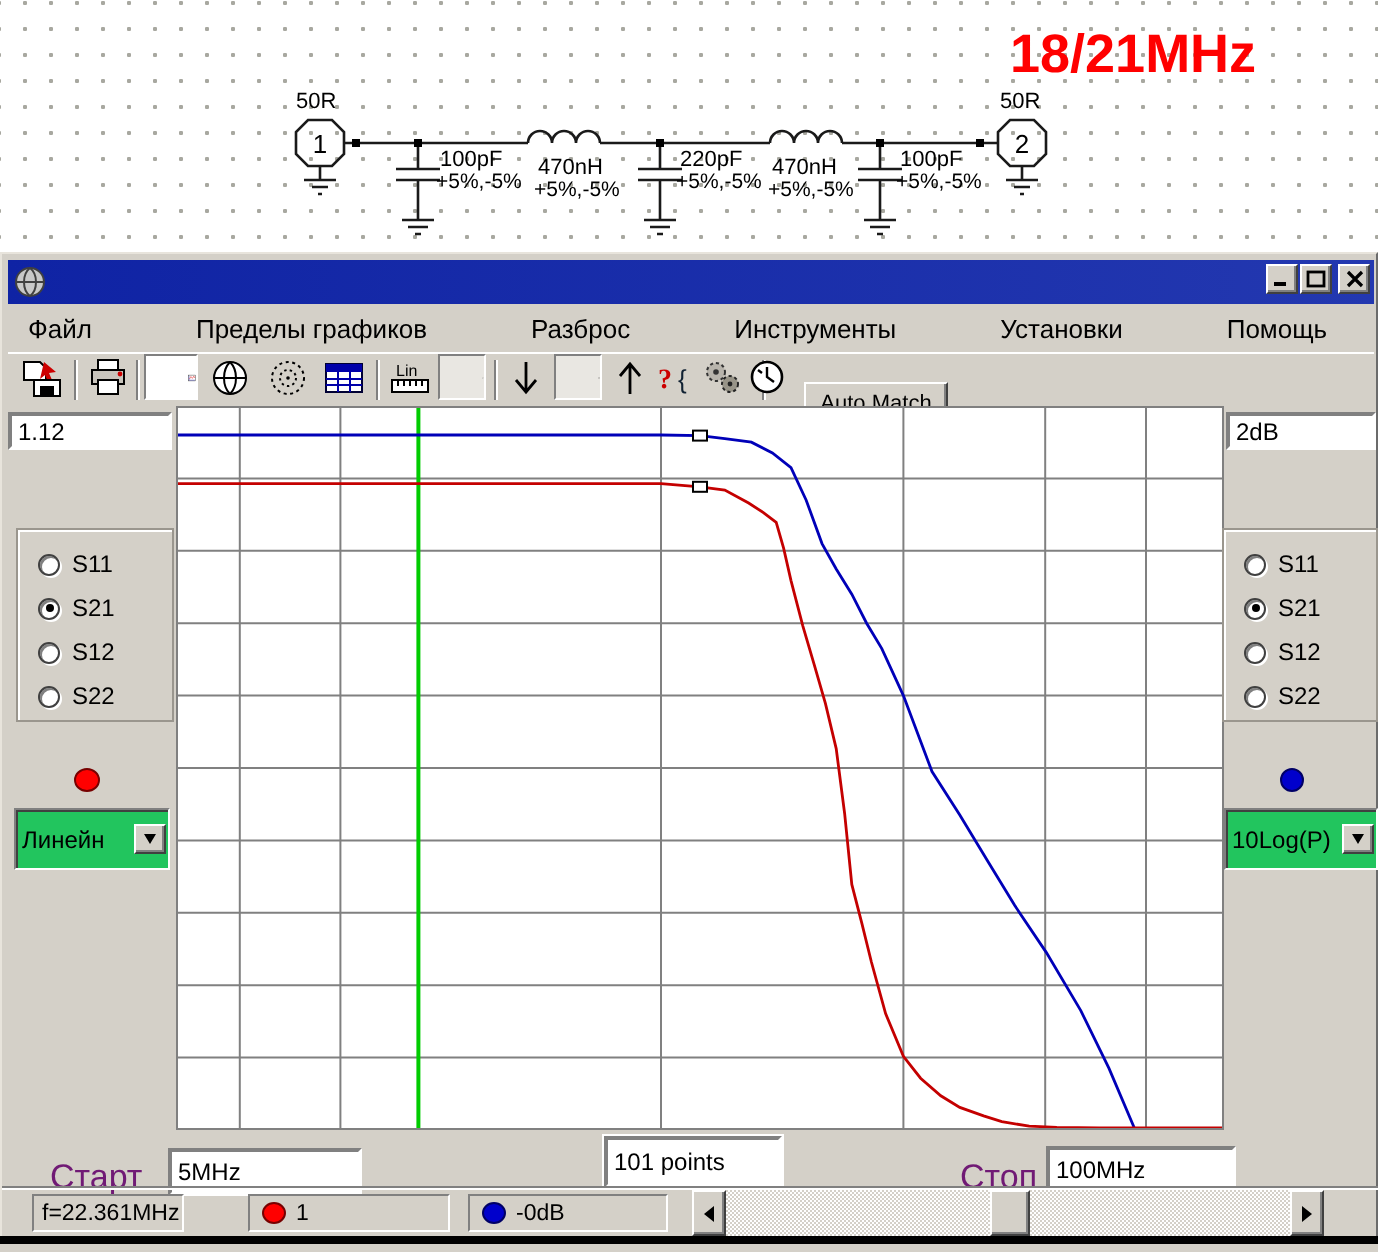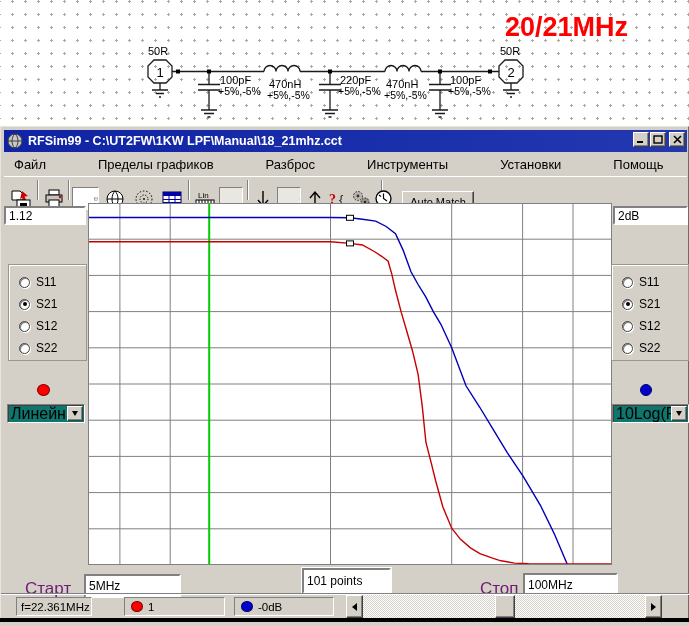--- a/index.html
+++ b/index.html
@@ -28,21 +28,21 @@
   .winbtn { width:16px; height:15px; background:#d4d0c8; border:1px solid; border-color:#fff #404040 #404040 #fff;
     box-shadow:inset -1px -1px 0 #808080; display:flex; align-items:center; justify-content:center; margin-left:1px; }
   .winbtn.close { margin-left:3px; }
 
   .menubar { position:absolute; left:3px; top:25px; width:683px; height:24px; display:flex; align-items:center;gap:36px; }
   .menu-item { font-size:13px; color:#000; padding:2px 8px; }
   .menu-item:first-child { margin-left:2px; }
 
   .toolbar { position:absolute; left:3px; top:49px; width:683px; height:27px;
     border-top:1px solid #fff; }
-  .tbtn { position:absolute; top:10px; width:24px; height:23px; display:flex; align-items:center; justify-content:center; }
+  .tbtn { position:absolute; top:0; width:24px; height:23px; display:flex; align-items:center; justify-content:center; }
   .tbtn.pressed { border:1px solid; border-color:#808080 #fff #fff #808080; background:#e9e7e2;padding-left:21px; }
   .tbtn.pressed.whitebg { background:#fff; }
   .tsep { position:absolute; top:3px; width:2px; height:20px; border-left:1px solid #808080; border-right:1px solid #fff; }
   .automatch { position:absolute; left:398px; top:3px; width:72px; height:21px; background:#d4d0c8;
     border:1px solid; border-color:#fff #404040 #404040 #fff; box-shadow:inset -1px -1px 0 #808080;
     font-size:11px; display:flex; align-items:center; justify-content:center;margin-top:11px; }
   input.field { position:absolute; font-family:"Liberation Sans",sans-serif; font-size:12px; color:#000;
     background:#fff; border:2px solid; border-color:#808080 #fff #fff #808080; padding:0 3px; outline:none; }
 
   .plot-wrap { position:absolute; left:87px; top:76px; width:524px; height:362px; background:#fff; }
@@ -52,22 +52,22 @@
   .radio { width:11px; height:11px; border-radius:50%; background:#fff; border:1px solid #404040;
     box-shadow:inset 1px 1px 0 #808080, 1px 1px 0 #fff; position:relative; }
   .radio-row.checked .radio::after { content:""; position:absolute; left:2.5px; top:2.5px; width:4px; height:4px;
     border-radius:50%; background:#000; }
   .radio-label { font-size:12px; margin-left:6px; }
 
   .marker-dot { position:absolute; width:13px; height:12px; border-radius:50%; }
   .marker-dot.red { background:#f00; border:1px solid #700; }
   .marker-dot.blue { background:#00c; border:1px solid #006; }
 
-  .combo { position:absolute; height:19px; background:#0f766e; border:1px solid; border-color:#808080 #fff #fff #808080;
-    box-shadow:inset 1px 1px 0 #404040; font-size:16px; display:flex; align-items:center; }
+  .combo { position:absolute; height:31px; background:#22c55e; border:1px solid; border-color:#808080 #fff #fff #808080;
+    box-shadow:inset 1px 1px 0 #404040; font-size:12px; display:flex; align-items:center; }
   .combo .combo-text { margin-left:3px; white-space:nowrap; overflow:hidden; flex:1; }
   .combo .combo-btn { width:16px; height:15px; background:#d4d0c8; border:1px solid; border-color:#fff #404040 #404040 #fff;
     box-shadow:inset -1px -1px 0 #808080; display:flex; align-items:center; justify-content:center; margin-right:1px; }
   .tri-down { width:0; height:0; border-left:3.5px solid transparent; border-right:3.5px solid transparent; border-top:5px solid #000; }
   .tri-left { width:0; height:0; border-top:4px solid transparent; border-bottom:4px solid transparent; border-right:5px solid #000; }
   .tri-right { width:0; height:0; border-top:4px solid transparent; border-bottom:4px solid transparent; border-left:5px solid #000; }
 
   .lbl { position:absolute; font-size:17px; color:#701a75; white-space:nowrap; }
 
   .statusbar-sep { position:absolute; left:0px; top:466px; width:689px; height:2px;
@@ -148,31 +148,30 @@
 
     <span class="slabel" style="left:340px;top:74px;">220pF</span>
     <span class="slabel stol" style="left:338px;top:85px;">+5%,-5%</span>
 
     <span class="slabel" style="left:386px;top:78px;">470nH</span>
     <span class="slabel stol" style="left:384px;top:89px;">+5%,-5%</span>
 
     <span class="slabel" style="left:450px;top:74px;">100pF</span>
     <span class="slabel stol" style="left:448px;top:85px;">+5%,-5%</span>
 
-    <div class="schem-title">20/21MHz</div>
+    <div class="schem-title">18/21MHz</div>
   </div>
 
   <div class="appwindow">
 
     <div class="titlebar">
       <svg class="title-icon" viewBox="0 0 16 16">
         <circle cx="8" cy="8" r="7" fill="#c8c8c8" stroke="#404040"></circle>
         <path d="M1 8 H15 M8 1 C4 4 4 12 8 15 M8 1 C12 4 12 12 8 15" stroke="#404040" fill="none" stroke-width="1"></path>
       </svg>
-      <span class="title-text">RFSim99 - C:\UT2FW\1KW LPF\Manual\18_21mhz.cct</span>
       <div class="winbtns">
         <div class="winbtn">
           <svg width="10" height="9" viewBox="0 0 10 9">
               <path d="M1 7 H7" stroke="#000" stroke-width="2"></path>
             </svg>
         </div>
         <div class="winbtn">
           <svg width="10" height="9" viewBox="0 0 10 9">
               <rect x="1" y="1" width="8" height="7" fill="none" stroke="#000" stroke-width="1.4"></rect>
             </svg>

